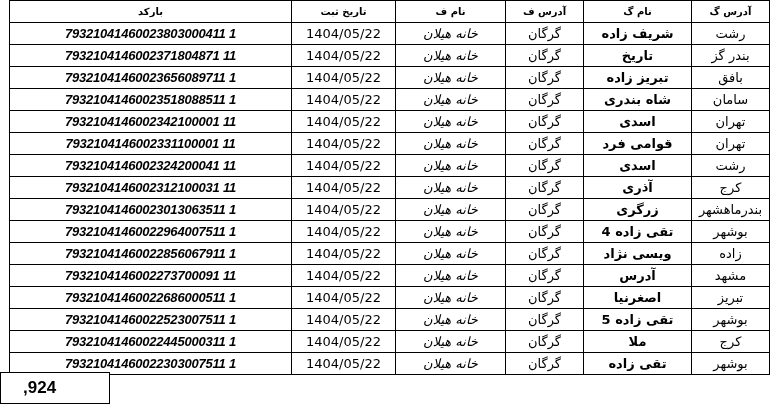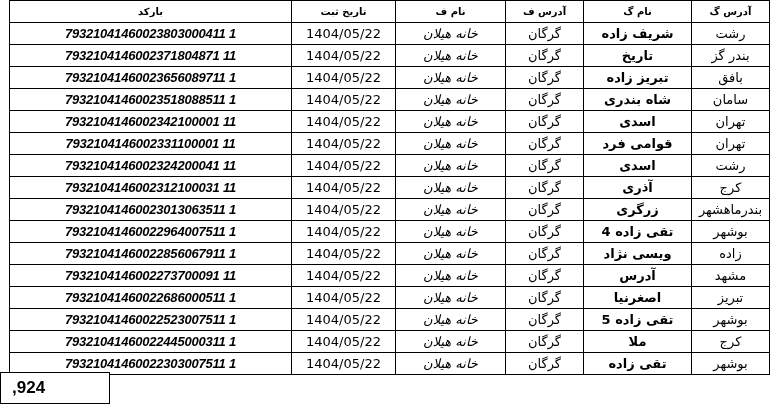--- a/index.html
+++ b/index.html
@@ -72,21 +72,21 @@
   }
   #total-cell {
     box-sizing: border-box;
     width: 110px;
     height: 32px;
     border: 1px solid #000000;
     background: #ffffff;
     display: flex;
     align-items: center;
     justify-content: flex-start;
-    padding-left: 11px;
+    padding-left: 22px;
     font-weight: bold;
     font-size: 17px;
     color: #000000;
     direction: ltr;
     font-family: "Liberation Sans", sans-serif;
     overflow: hidden;
   }
   
   #total-accent {
     position: absolute;

